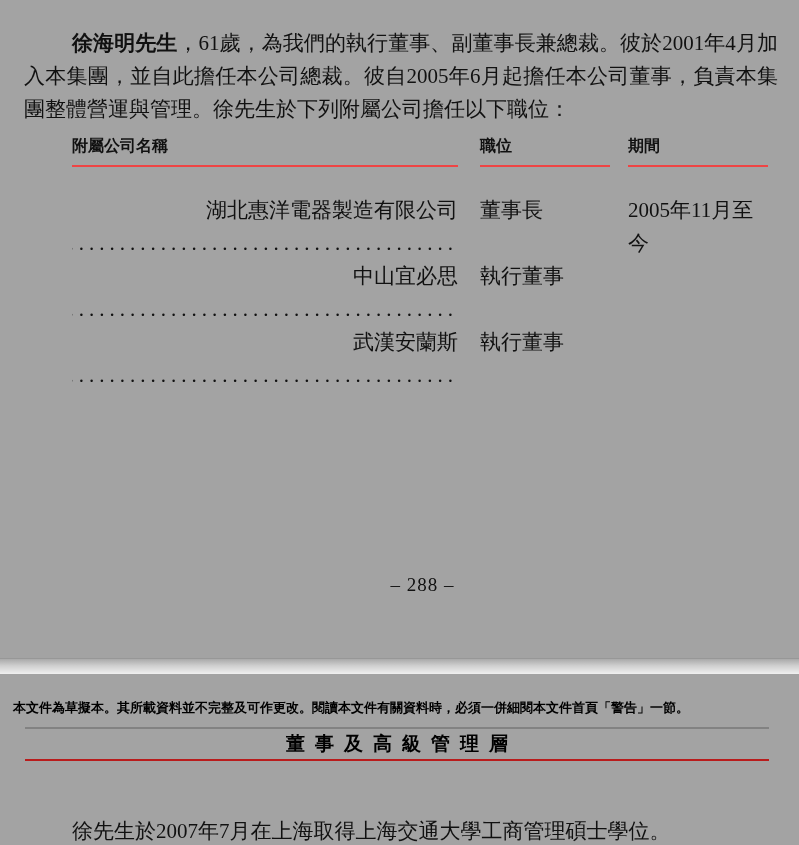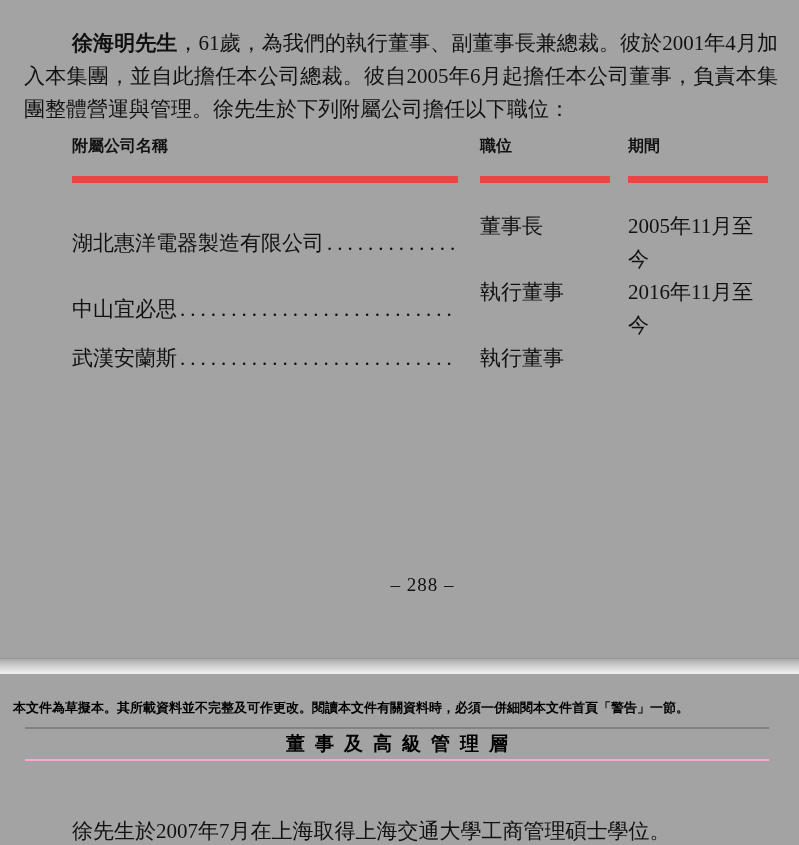--- a/index.html
+++ b/index.html
@@ -11,28 +11,28 @@
   .para{
     position:absolute;left:24px;width:754px;
     font-size:21px;line-height:33px;text-align:justify;text-justify:inter-ideograph;
   }
   .para-bio{top:6px;text-indent:48px;}
   .para-edu{top:794px;text-indent:48px;}
   .bold{font-weight:bold;}
   
   .ptable{position:absolute;left:72px;top:136px;width:696px;}
   .thead{display:flex;font-family:"Liberation Sans","DejaVu Sans",sans-serif;font-weight:bold;font-size:16px;line-height:20px;}
-  .th{border-bottom:7px solid #ef4444;padding-bottom:20px;}
+  .th{border-bottom:2px solid #ef4444;padding-bottom:9px;}
   .c1{width:386px;}
   .c2{width:130px;margin-left:22px;}
   .c3{width:140px;margin-left:18px;}
   .th.c2,.th.c3{}
   .tbody{margin-top:27px;font-size:21px;}
   .trow{display:flex;line-height:33px;}
-  .trow .c1{display:flex;align-items:center;overflow:hidden;}
+  .trow .c1{display:flex;align-items:flex-end;overflow:hidden;flex-direction:column;}
   .leader{flex:1;overflow:hidden;white-space:nowrap;margin-left:3px;}
   .leader::after{content:"....................................................";letter-spacing:5px;}
   .poscell{display:inline-block;text-align:center;vertical-align:top;}
   .pos-line2{display:block;line-height:28px;}
   
   .pagenum{position:absolute;top:574px;left:0;width:100%;text-align:center;font-size:19px;letter-spacing:1px;padding-left:23px;}
   
   .band{
     position:absolute;top:658px;left:0;width:100%;height:15px;
     border-top:1px solid #979797;
@@ -40,21 +40,21 @@
   }
   
   .disclaimer{
     position:absolute;top:700px;left:13px;right:24px;
     font-family:"Liberation Sans","DejaVu Sans",sans-serif;
     font-weight:bold;font-size:13px;line-height:16px;color:#000;
   }
   
   .titlebox{
     position:absolute;top:727px;left:25px;width:744px;
-    border-top:2px solid #828282;border-bottom:2px solid #f9a8d4;
+    border-top:2px solid #828282;border-bottom:2px solid #b91c1c;
     padding:4px 0 5px 0;text-align:center;
   }
   .title-text{
     font-family:"Liberation Sans","DejaVu Sans",sans-serif;
     font-weight:bold;font-size:19px;line-height:21px;
     letter-spacing:10px;margin-right:-10px;color:#000;
   }
 </style>
 </head>
 <body>
@@ -77,21 +77,20 @@
           </div>
           <div class="c2"><span class="poscell">董事長</span></div>
           <div class="c3">2005年11月至今</div>
         </div>
         <div class="trow">
           <div class="c1">
             <span>中山宜必思</span>
             <span class="leader"></span>
           </div>
           <div class="c2"><span class="poscell">執行董事</span></div>
-          <div class="c3">2016年11月至今</div>
         </div>
         <div class="trow">
           <div class="c1">
             <span>武漢安蘭斯</span>
             <span class="leader"></span>
           </div>
           <div class="c2"><span class="poscell">執行董事</span></div>
         </div>
       </div>
   </div>

